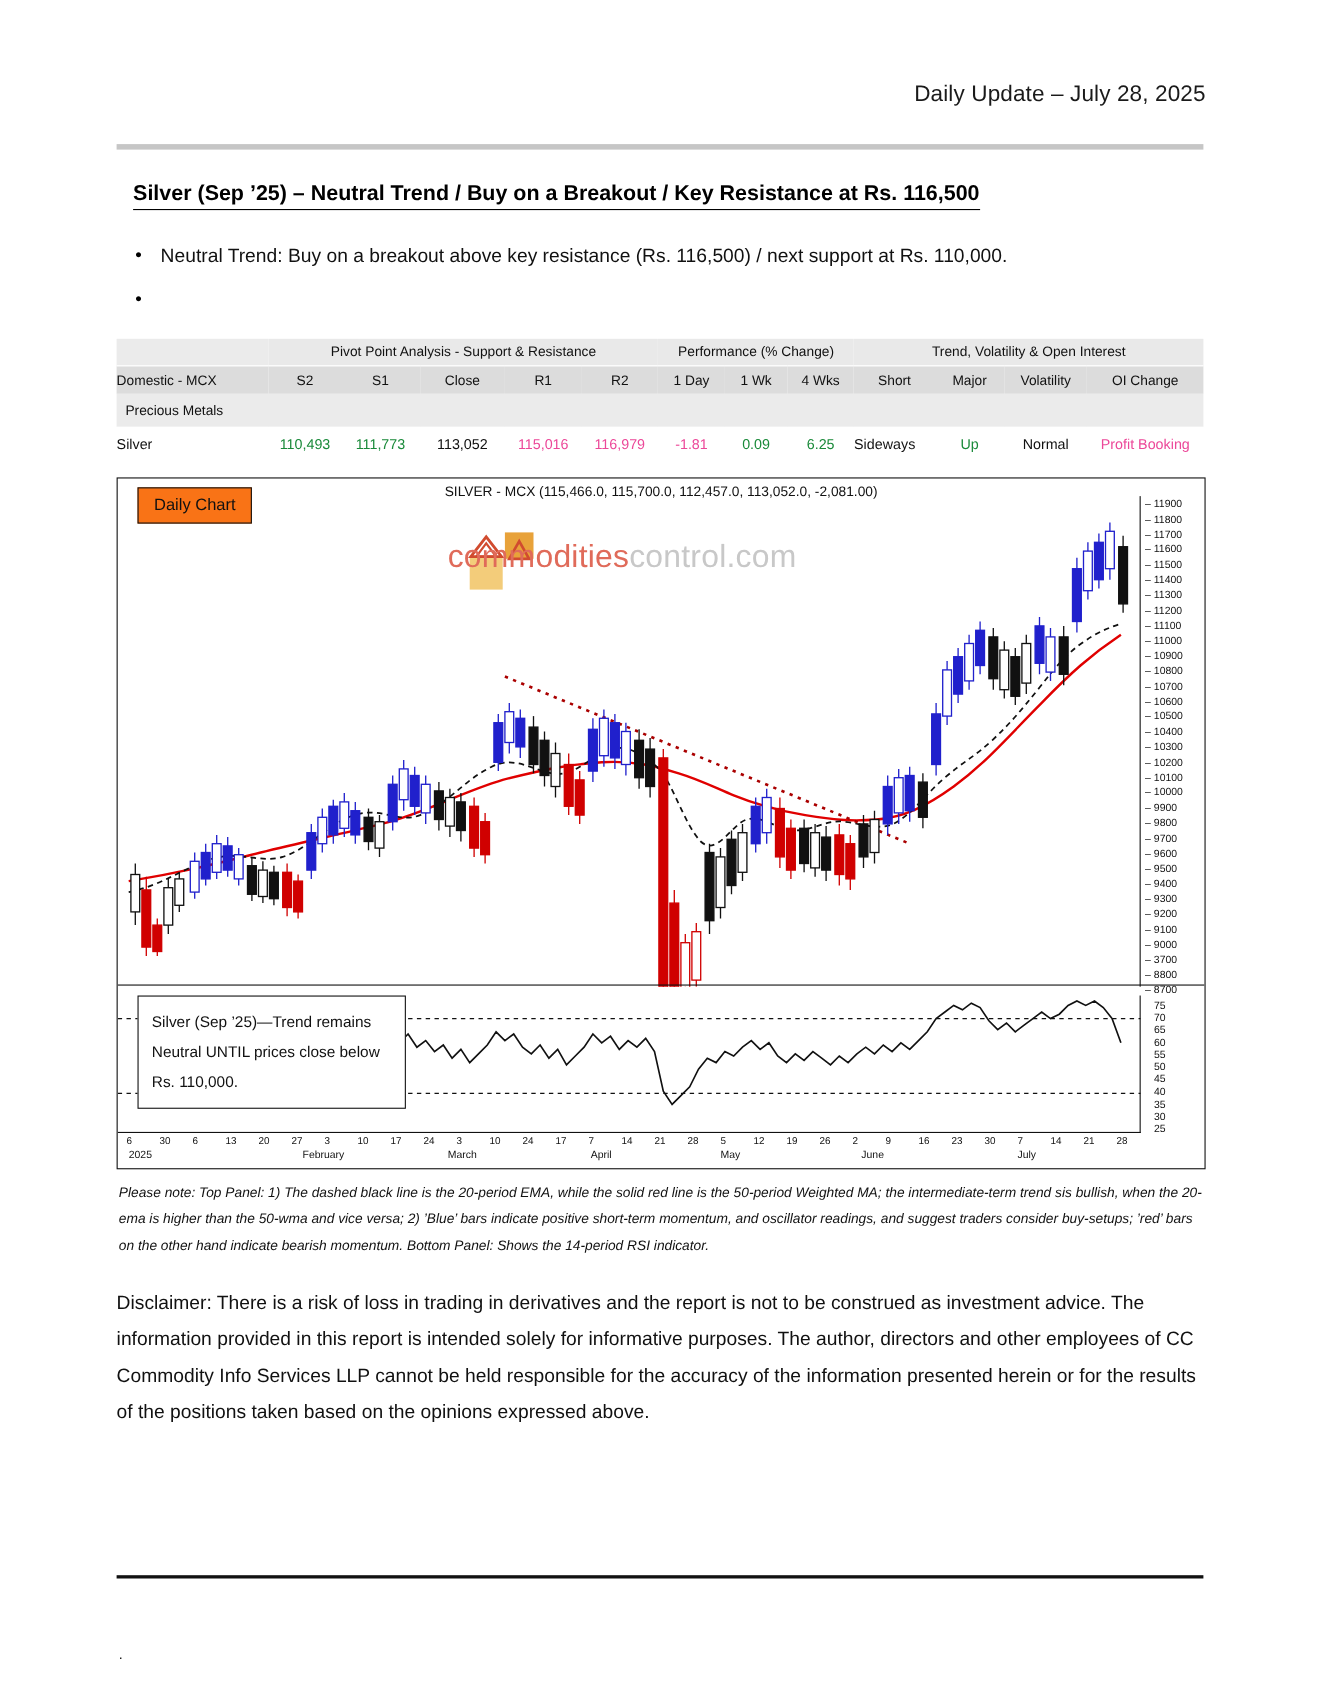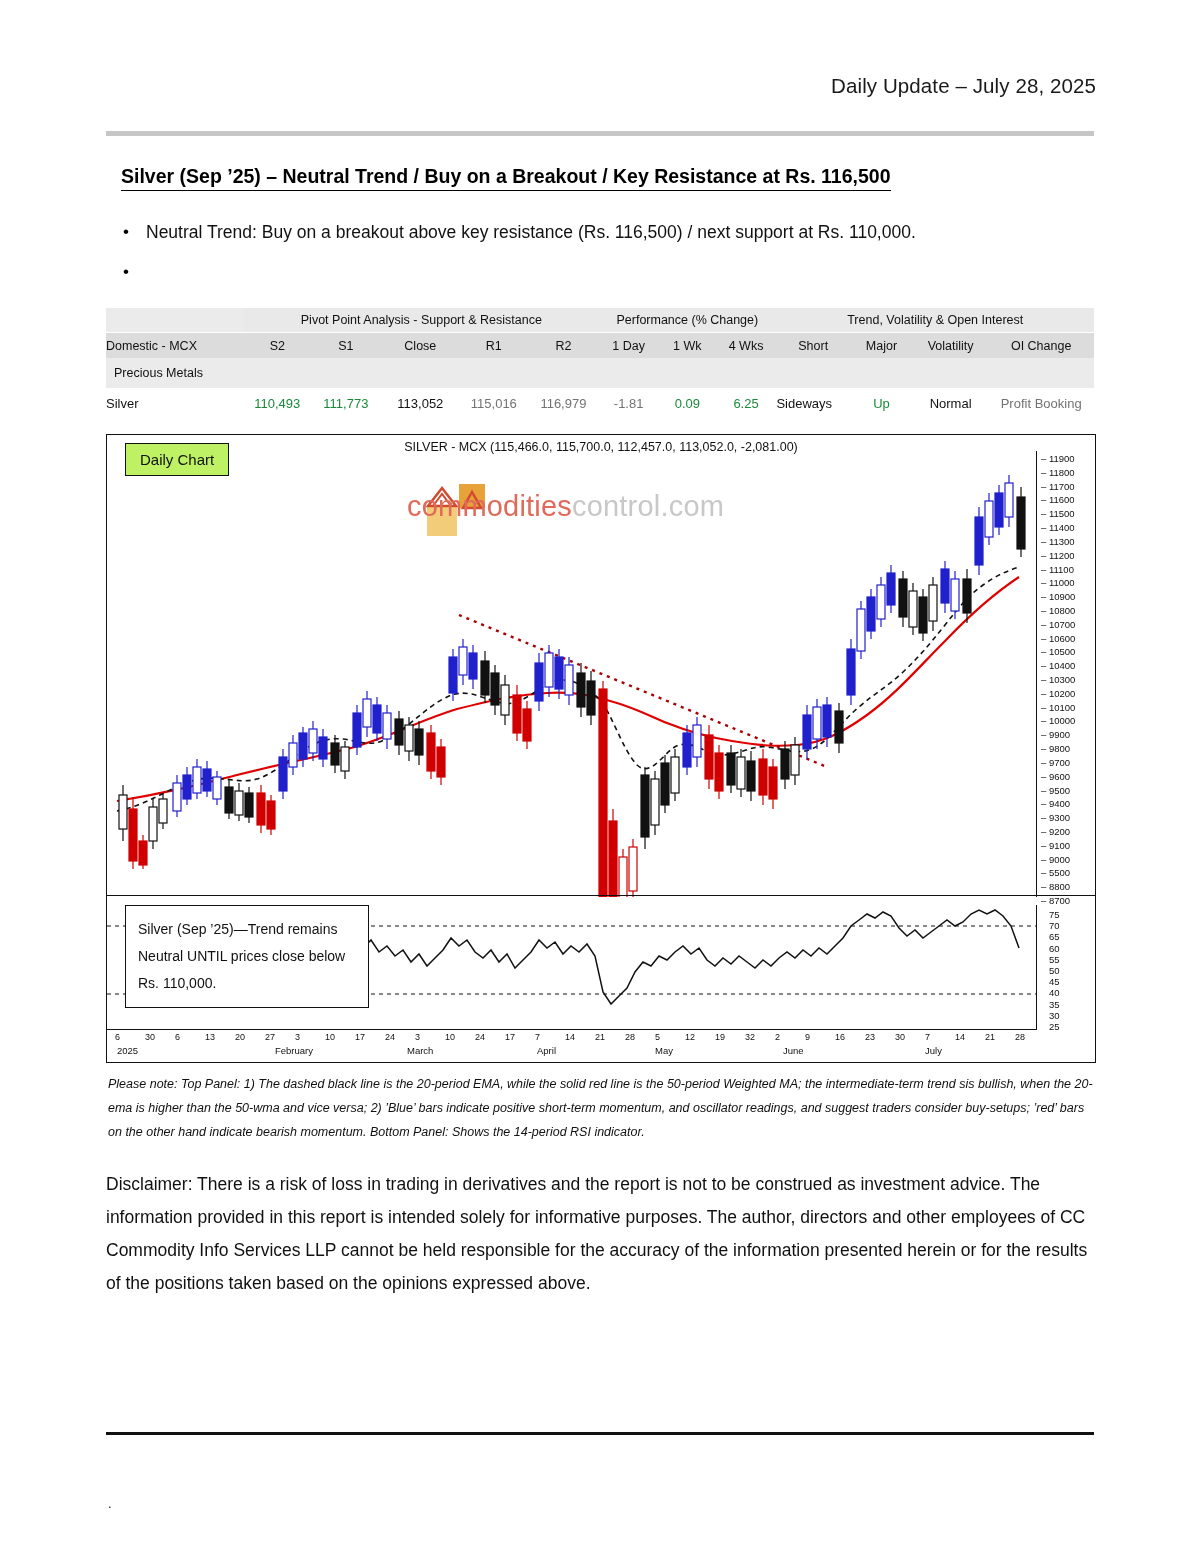--- a/index.html
+++ b/index.html
@@ -111,21 +111,21 @@
     font-size: 12.5px;
     color: #111;
   }
   .data-row td {
     height: 30px;
     font-size: 13px;
     background: #ffffff;
   }
   .cell-left { text-align: left !important; padding-left: 8px; }
   .c-green { color: #1a8a3a; }
-  .c-red { color: #737373; }
+  .c-red { color: #ec4899; }
   .c-black { color: #111; }
 
   
   .chart-box {
     position: absolute;
     left: 106px;
     top: 434px;
     width: 988px;
     height: 627px;
     border: 1.5px solid #111;
@@ -139,21 +139,21 @@
     top: 5px;
     font-size: 12.5px;
     color: #111;
     white-space: nowrap;
   }
   .daily-chart-label {
     position: absolute;
     left: 18px;
     top: 8px;
     border: 1px solid #111;
-    background: #bef264;
+    background: #f97316;
     padding: 7px 14px;
     font-size: 15px;
     color: #111;
     z-index: 5;
   }
   .watermark {
     position: absolute;
     left: 300px;
     top: 55px;
     font-size: 29px;
@@ -611,21 +611,21 @@
         <div style="top: 278.25px;">– 9900</div>
         <div style="top: 292.062px;">– 9800</div>
         <div style="top: 305.875px;">– 9700</div>
         <div style="top: 319.688px;">– 9600</div>
         <div style="top: 333.5px;">– 9500</div>
         <div style="top: 347.312px;">– 9400</div>
         <div style="top: 361.125px;">– 9300</div>
         <div style="top: 374.938px;">– 9200</div>
         <div style="top: 388.75px;">– 9100</div>
         <div style="top: 402.562px;">– 9000</div>
-        <div style="top: 416.375px;">– 5500</div>
+        <div style="top: 416.375px;">– 3700</div>
         <div style="top: 430.188px;">– 8800</div>
         <div style="top: 444px;">– 8700</div>
       </div>
 
     <div class="rsi-panel">
       <svg style="position:absolute;left:0;top:0;width:930px;height:128px;" viewBox="0 0 930 128" preserveAspectRatio="none">
         <line x1="0" y1="30" x2="930" y2="30" stroke="#111" stroke-width="1" stroke-dasharray="4,4"></line>
         <line x1="0" y1="98" x2="930" y2="98" stroke="#111" stroke-width="1" stroke-dasharray="4,4"></line>
         <path d="M248,46 L256,52 L264,44 L272,56 L280,50 L288,60 L296,54 L304,66 L312,58 L320,70 L328,62 L336,54 L344,42 L352,50 L360,44 L368,56 L376,62 L384,54 L392,66 L400,58 L408,72 L416,64 L424,56 L432,44 L440,52 L448,46 L456,58 L464,50 L472,56 L480,48 L488,60 L496,96 L504,108 L512,100 L520,92 L528,76 L536,66 L544,70 L552,60 L560,64 L568,56 L576,50 L584,58 L592,52 L600,64 L608,70 L616,62 L624,68 L632,60 L640,66 L648,72 L656,64 L664,70 L672,62 L680,56 L688,62 L696,54 L704,60 L712,52 L720,58 L728,50 L736,42 L744,30 L752,24 L760,18 L768,22 L776,16 L784,20 L792,32 L800,40 L808,34 L816,42 L824,36 L832,30 L840,24 L848,30 L856,26 L864,18 L872,14 L880,18 L888,14 L896,20 L904,30 L912,52" fill="none" stroke="#111" stroke-width="1.5"></path>
         <path d="M130,56 L140,64 L150,52 L160,62 L170,50 L180,58 L190,48 L200,56 L210,44 L220,54 L230,48 L240,54" fill="none" stroke="#111" stroke-width="1.5"></path>
@@ -662,21 +662,21 @@
         <div class="tick" style="left: 338px;">10</div>
         <div class="tick" style="left: 368px;">24</div>
         <div class="tick" style="left: 398px;">17</div>
         <div class="tick" style="left: 428px;">7</div>
         <div class="tick" style="left: 458px;">14</div>
         <div class="tick" style="left: 488px;">21</div>
         <div class="tick" style="left: 518px;">28</div>
         <div class="tick" style="left: 548px;">5</div>
         <div class="tick" style="left: 578px;">12</div>
         <div class="tick" style="left: 608px;">19</div>
-        <div class="tick" style="left: 638px;">32</div>
+        <div class="tick" style="left: 638px;">26</div>
         <div class="tick" style="left: 668px;">2</div>
         <div class="tick" style="left: 698px;">9</div>
         <div class="tick" style="left: 728px;">16</div>
         <div class="tick" style="left: 758px;">23</div>
         <div class="tick" style="left: 788px;">30</div>
         <div class="tick" style="left: 818px;">7</div>
         <div class="tick" style="left: 848px;">14</div>
         <div class="tick" style="left: 878px;">21</div>
         <div class="tick" style="left: 908px;">28</div>
         <div class="mon" style="left: 10px;">2025</div>

